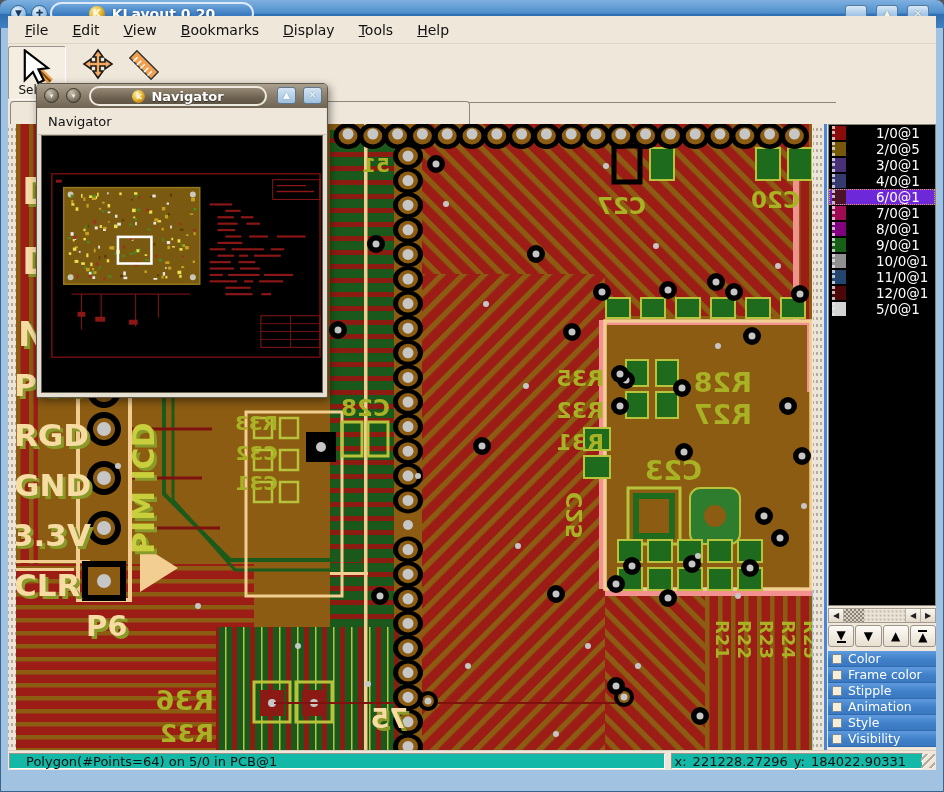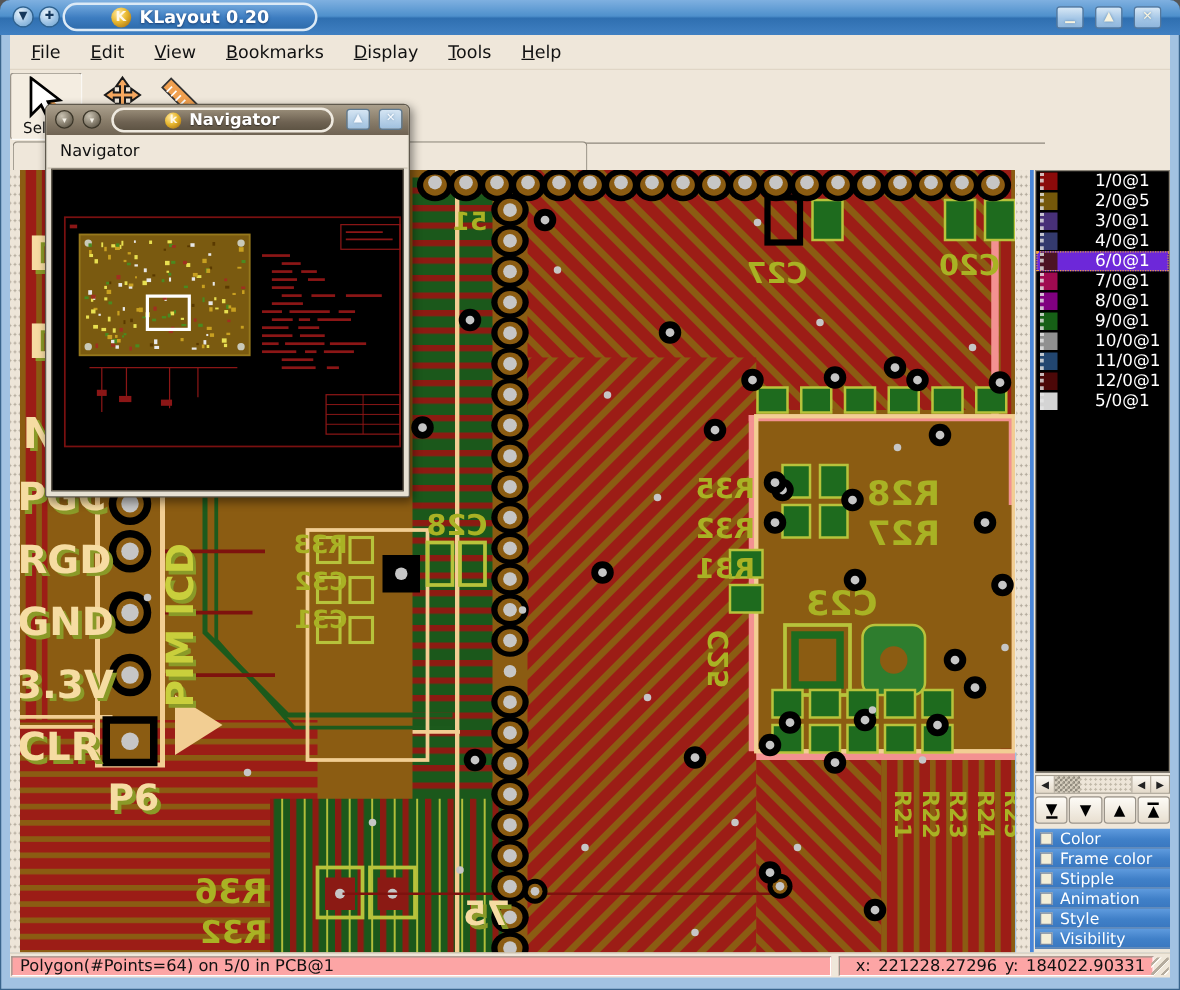--- a/index.html
+++ b/index.html
@@ -16,21 +16,21 @@
     border:2px solid #DCEAF6;background:linear-gradient(180deg,#6FA6DC 0%,#3C7CC0 55%,#2E6CAC 100%);
     display:flex;align-items:center;justify-content:center;gap:7px;}
   .klogo{width:16px;height:16px;border-radius:50%;flex:0 0 auto;
     background:radial-gradient(circle at 35% 30%,#FFE9A0,#E8B830 45%,#A87010 90%);
     color:#FFF8E6;font-size:11px;font-weight:bold;line-height:16px;text-align:center;}
   #title-text{color:#fff;font-size:14px;font-weight:bold;text-shadow:0 1px 2px rgba(0,20,60,.6);}
   .tb-sq{position:absolute;top:5px;width:22px;height:18px;border-radius:3px;border:1px solid #55789C;
     background:linear-gradient(180deg,#D8E8F6,#A4C6E6 55%,#8FB6DC);
     color:#F8F4E0;text-align:center;font-size:10px;line-height:16px;font-weight:bold;text-shadow:0 0 2px #5580A8;}
   
-  #inner{position:absolute;left:8px;top:28px;width:928px;height:574px;background:#EFE7DA;}
+  #inner{position:absolute;left:8px;top:16px;width:928px;height:574px;background:#EFE7DA;}
   #menubar{position:absolute;left:0;top:0;width:928px;height:28px;display:flex;align-items:center;padding-left:6px;gap:2px;border-bottom:1px solid #E0D6C6;}
   .menu-item{display:inline-block;padding:3px 11px;font-size:14px;color:#111;}
   .mnemonic::first-letter{text-decoration:underline;}
   
   #toolbar{position:absolute;left:0;top:28px;width:928px;height:56px;}
   #btn-select{position:absolute;left:0;top:2px;width:58px;height:54px;background:#F4EDE1;
     border:1px solid;border-color:#9A948A #FDFDFB #FDFDFB #9A948A;border-radius:3px;
     display:flex;flex-direction:column;align-items:center;justify-content:flex-end;padding-bottom:2px;}
   #btn-select .lbl{font-size:12px;color:#111;}
   .tool-ic{position:absolute;top:2px;width:40px;height:38px;display:flex;align-items:center;justify-content:center;}
@@ -64,22 +64,22 @@
     display:flex;align-items:center;justify-content:center;font-size:12px;color:#000;}
   .mv-btn .u{border-bottom:2px solid #000;line-height:11px;}
   .mv-btn .o{border-top:2px solid #000;line-height:11px;}
   
   #lp-opts{position:absolute;left:1px;top:527px;width:108px;height:95px;display:flex;flex-direction:column;}
   .opt-row{flex:1;background:linear-gradient(180deg,#5F9BDE,#4080C8 55%,#3A78C0);border-bottom:1px solid #2F68AC;
     display:flex;align-items:center;color:#fff;font-size:12.5px;}
   .opt-sq{width:10px;height:10px;background:#F5EFD8;border:1px solid #7888A0;margin:0 6px 0 4px;}
   
   #statusbar{position:absolute;left:0;top:734px;width:928px;height:20px;background:#EFE7DA;border-top:1px solid #D8CFC0;display:flex;align-items:center;}
-  .st-panel{height:16px;margin-top:0;border:1px solid;border-color:#9A948A #FFFFFF #FFFFFF #9A948A;background:#fca5a5;
-    font-size:13px;color:#111;display:flex;align-items:center;padding:0 6px;}
+  .st-panel{height:16px;margin-top:0;border:1px solid;border-color:#9A948A #FFFFFF #FFFFFF #9A948A;background:#14b8a6;
+    font-size:13px;color:#111;display:flex;align-items:center;padding:0 16px;}
   #st-msg{position:absolute;left:1px;top:2px;width:656px;}
   #st-xy{position:absolute;left:663px;top:2px;width:252px;justify-content:flex-end;gap:6px;}
   #st-grip{position:absolute;right:1px;top:3px;width:14px;height:14px;
     background:repeating-linear-gradient(135deg,transparent 0 3px,#B5AC9E 3px 5px,#FDFBF6 5px 6px);}
   
   #navwin{position:absolute;left:36px;top:83px;width:292px;height:315px;z-index:50;
     border-radius:5px 5px 2px 2px;box-shadow:2px 3px 8px rgba(0,0,0,.45);background:#E6E0D2;border:1px solid #5F594D;}
   #nav-title{position:absolute;left:0;top:0;width:290px;height:24px;border-radius:4px 4px 0 0;
     background:linear-gradient(180deg,#ABA08D 0%,#887C69 55%,#6F6353 100%);}
   .nav-circle{position:absolute;top:4px;width:15px;height:15px;border-radius:50%;

